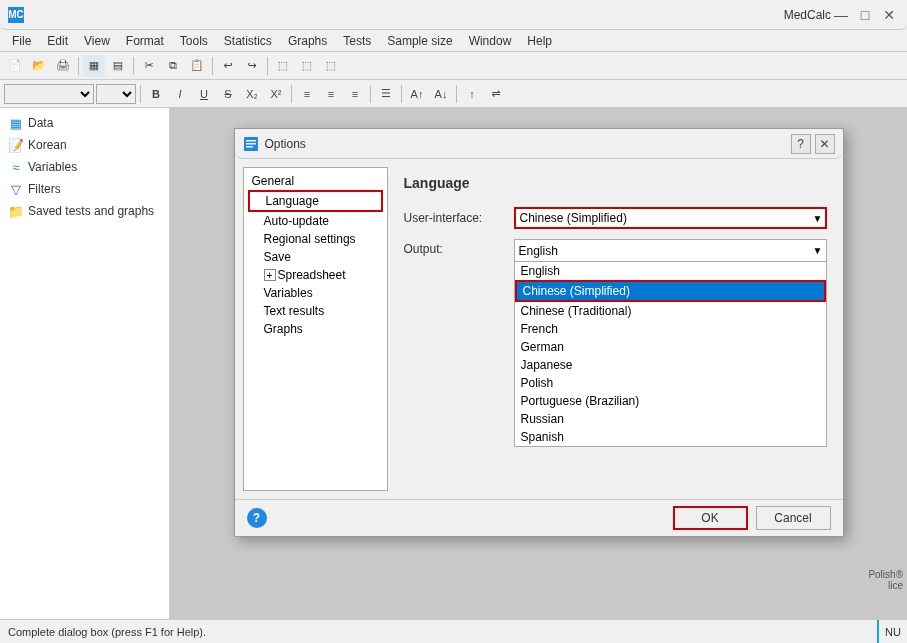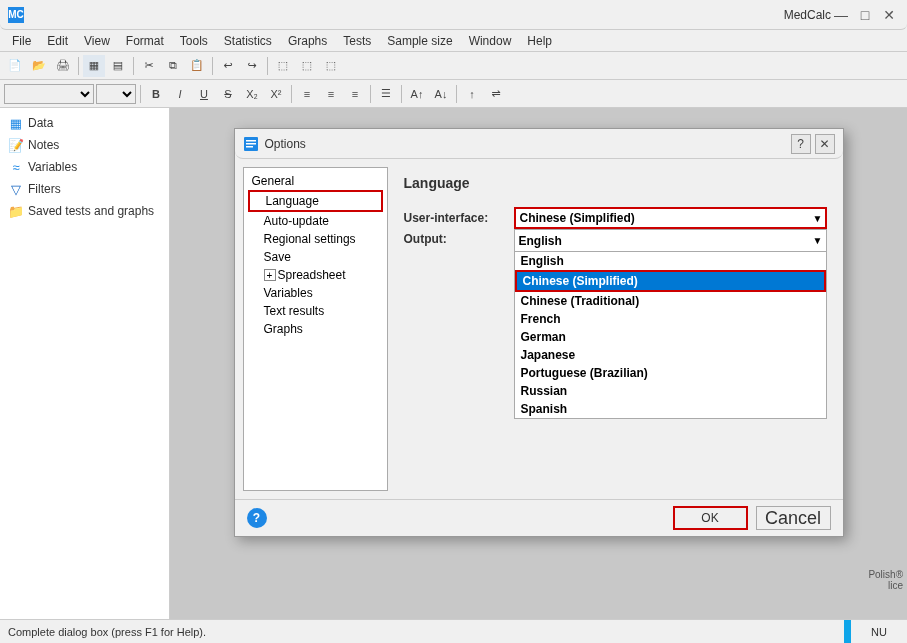--- a/index.html
+++ b/index.html
@@ -144,25 +144,25 @@
       color: #333;
     }
     .status-bar-right {
       position: absolute;
       right: 0;
       display: flex;
       align-items: center;
       height: 100%;
     }
     .status-indicator {
-      padding: 0 20px;
+      padding: 0 6px;
       height: 100%;
       display: flex;
       align-items: center;
-      border-left: 7px solid #0ea5e9;
+      border-left: 2px solid #0ea5e9;
       font-size: 11px;
       color: #333;
     }
 
     
     .dialog-overlay {
       position: absolute;
       top: 0; left: 0; right: 0; bottom: 24px;
       display: flex;
       align-items: flex-start;
@@ -246,21 +246,21 @@
     }
     .panel-title {
       font-size: 14px;
       font-weight: bold;
       color: #333;
       margin-bottom: 16px;
     }
     .form-row {
       display: flex;
       align-items: center;
-      font-weight: bold;
+      margin-bottom: 10px;
     }
     .form-label {
       width: 110px;
       font-size: 12px;
       color: #333;
     }
     .form-control-wrapper {
       flex: 1;
       position: relative;
     }
@@ -297,21 +297,21 @@
       font-size: 12px;
       color: #333;
       text-align: center;
     }
     .btn-cancel {
       width: 75px;
       height: 24px;
       background: #f0f0f0;
       border: 1px solid #aaa;
       cursor: pointer;
-      font-size: 18px;
+      font-size: 12px;
       color: #333;
     }
 
     .help-icon {
       width: 20px; height: 20px;
       border-radius: 50%;
       background: #1e88e5;
       color: white;
       display: flex; align-items: center; justify-content: center;
       font-size: 12px;
@@ -416,21 +416,21 @@
     <div class="sidebar-item">
       <div class="sidebar-item-icon">
         <span class="icon-data">▦</span>
       </div>
       <span>Data</span>
     </div>
     <div class="sidebar-item">
       <div class="sidebar-item-icon">
         <span class="icon-notes">📝</span>
       </div>
-      <span>Notes</span>
+      <span>Korean</span>
     </div>
     <div class="sidebar-item">
       <div class="sidebar-item-icon">
         <span class="icon-variables">≈</span>
       </div>
       <span>Variables</span>
     </div>
     <div class="sidebar-item">
       <div class="sidebar-item-icon">
         <span class="icon-filters">▽</span>
@@ -524,20 +524,21 @@
                     <span style="position:absolute; right:4px; top:50%; transform:translateY(-50%); font-size:10px;">▼</span>
                   </div>
 
                   <div style="position:absolute; top:22px; left:0; right:0; background:white; border:1px solid #aaa; z-index:200;">
                     <div class="dropdown-option">English</div>
                     <div class="dropdown-option-selected">Chinese (Simplified)</div>
                     <div class="dropdown-option">Chinese (Traditional)</div>
                     <div class="dropdown-option">French</div>
                     <div class="dropdown-option">German</div>
                     <div class="dropdown-option">Japanese</div>
+                    <div class="dropdown-option">Polish</div>
                     <div class="dropdown-option">Portuguese (Brazilian)</div>
                     <div class="dropdown-option">Russian</div>
                     <div class="dropdown-option">Spanish</div>
                   </div>
                 </div>
               </div>
             </div>
           </div>
         </div>
 

